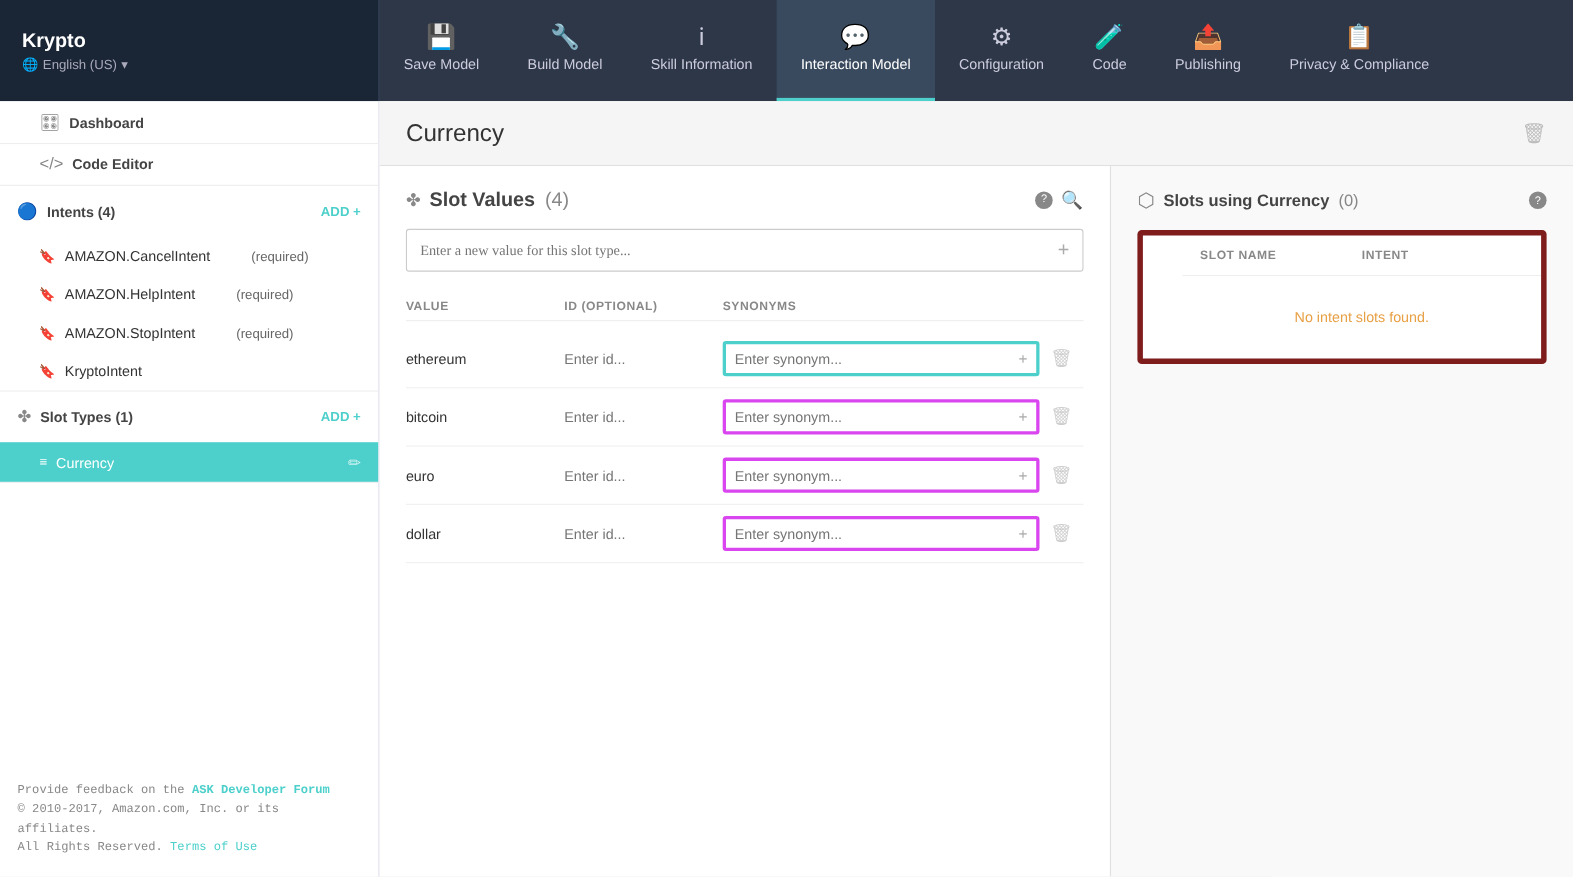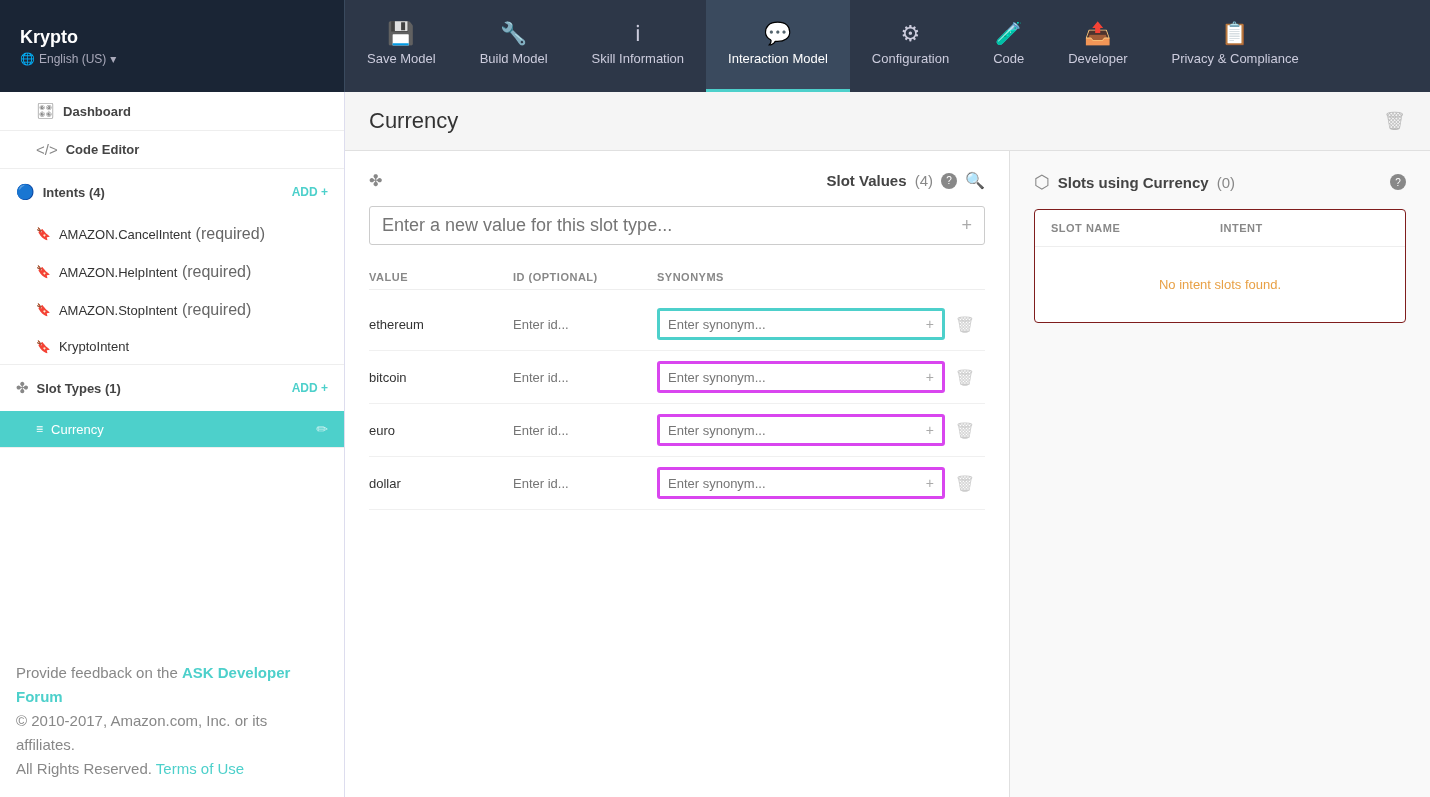--- a/index.html
+++ b/index.html
@@ -115,28 +115,29 @@
     .sidebar-item.active {
       background: #4dd0cb;
       color: #fff;
     }
     .sidebar-item-icon { font-size: 12px; color: #999; }
     .sidebar-item.active .sidebar-item-icon { color: #fff; }
     .sidebar-item-label { flex: 1; }
     .sidebar-item-action { color: #bbb; font-size: 14px; }
     .sidebar-item.active .sidebar-item-action { color: rgba(255,255,255,0.7); }
 
-    .intent-required { color: #666; font-size: 16px; }
+    .intent-required { color: #666; font-size: 12px; padding-left: 34px; }
 
     .sidebar-footer {
       padding: 16px;
-      font-size: 15px;
+      font-size: 11px;
       color: #888;
       line-height: 1.6;
       margin-top: auto;
+      font-family: Liberation Mono, monospace;
     }
     .sidebar-footer a { color: #4dd0cb; text-decoration: none; }
     .sidebar-footer strong { font-weight: 600; }
 
     
     .main-content {
       flex: 1;
       display: flex;
       flex-direction: column;
       overflow: hidden;
@@ -176,25 +177,24 @@
       background: #fff;
     }
     .panel-header {
       display: flex;
       align-items: center;
       margin-bottom: 16px;
       gap: 8px;
     }
     .panel-header-icon { font-size: 16px; color: #888; }
     .panel-header-title {
-      font-size: 15px;
+      font-size: 18px;
       font-weight: 600;
       color: #444;
       flex: 1;
-      text-align: right;
     }
     .help-icon {
       width: 16px; height: 16px;
       background: #888;
       border-radius: 50%;
       color: #fff;
       font-size: 10px;
       display: flex;
       align-items: center;
       justify-content: center;
@@ -212,23 +212,24 @@
       border: 1px solid #ccc;
       border-radius: 3px;
       padding: 8px 12px;
       margin-bottom: 20px;
       background: #fff;
     }
     .slot-input {
       flex: 1;
       border: none;
       outline: none;
-      font-size: 18px;
+      font-size: 13px;
       color: #999;
       background: transparent;
+      font-family: Liberation Serif, serif;
     }
     .slot-input-add {
       color: #aaa;
       font-size: 18px;
       cursor: pointer;
     }
 
     .slot-table-header {
       display: grid;
       grid-template-columns: 1fr 1fr 2fr 40px;
@@ -303,23 +304,24 @@
     }
     .right-panel-icon { font-size: 18px; color: #888; }
     .right-panel-title {
       font-size: 15px;
       font-weight: 600;
       color: #444;
       flex: 1;
     }
     .slots-table {
       background: #fff;
-      border: 1px solid #7f1d1d;
+      border: 5px solid #7f1d1d;
       border-radius: 4px;
       overflow: hidden;
+      padding-left: 36px;
     }
     .slots-table-header {
       display: grid;
       grid-template-columns: 1fr 1fr;
       padding: 12px 16px;
       font-size: 11px;
       font-weight: 700;
       color: #888;
       letter-spacing: 0.5px;
       text-transform: uppercase;
@@ -364,21 +366,21 @@
       <div class="nav-item">
         <span class="nav-icon">⚙</span>
         <span>Configuration</span>
       </div>
       <div class="nav-item">
         <span class="nav-icon">🧪</span>
         <span>Code</span>
       </div>
       <div class="nav-item">
         <span class="nav-icon">📤</span>
-        <span>Developer</span>
+        <span>Publishing</span>
       </div>
       <div class="nav-item">
         <span class="nav-icon">📋</span>
         <span>Privacy &amp; Compliance</span>
       </div>
     </div>
 </nav>
 
 <div class="app-body">
 

